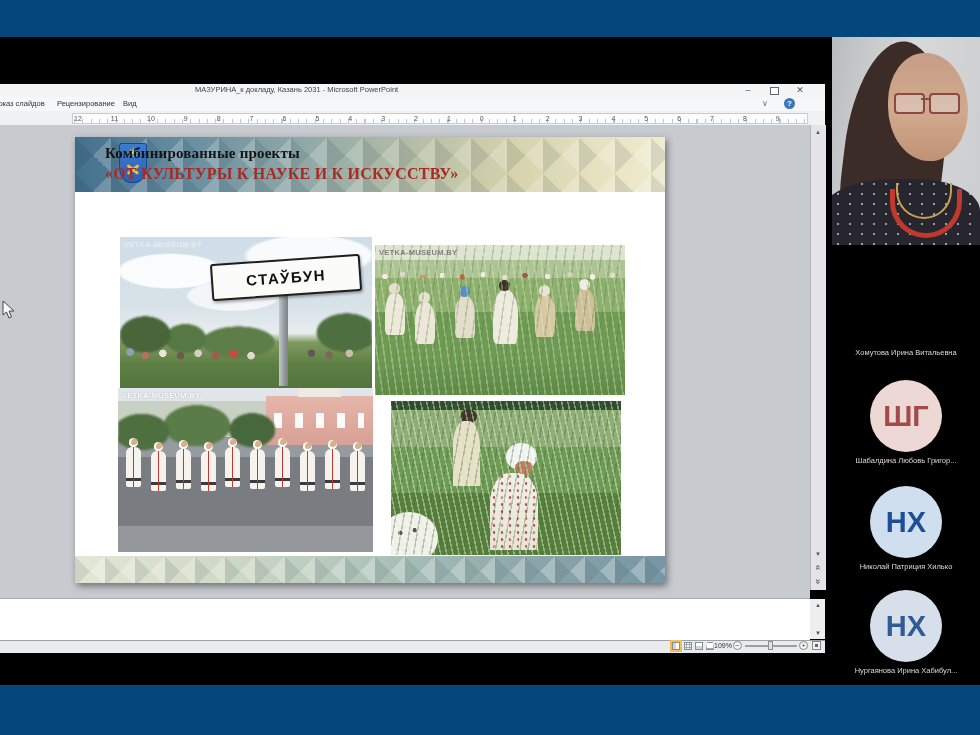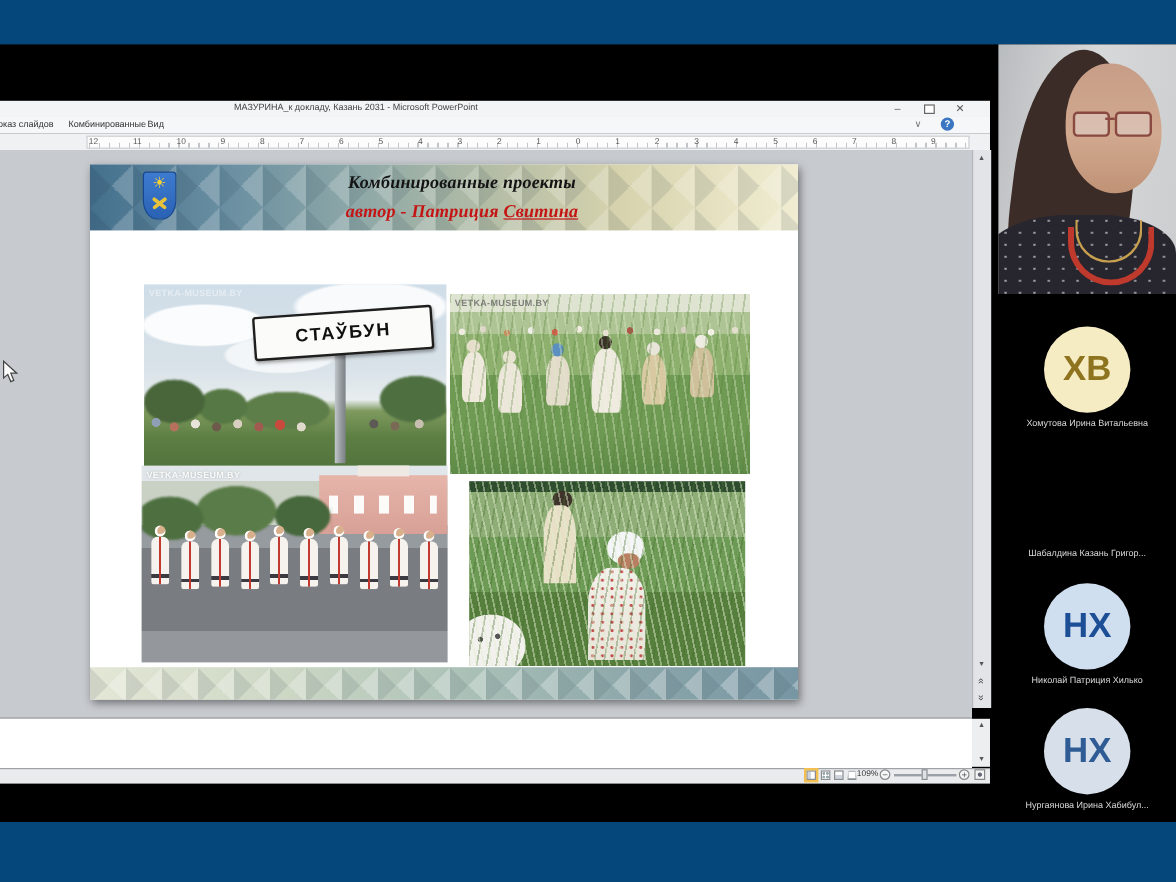--- a/index.html
+++ b/index.html
@@ -89,21 +89,21 @@
      background-size:30px 30px,100% 100%;}
 
   .emblem{left:44px;top:6px;width:26px;height:38px;background:linear-gradient(#3d7bd0,#2a62b4);
           border:1px solid #17488f;border-radius:3px 3px 12px 12px/3px 3px 16px 16px;}
   .emblem-sun{left:0;top:1px;width:26px;text-align:center;font-size:13px;color:#f7d232;line-height:15px;}
   .emblem-sun::before{content:"☀";}
   .emblem-oar1,.emblem-oar2{left:6px;top:24px;width:14px;height:2.5px;background:#e8c23a;border-radius:2px;}
   .emblem-oar1{transform:rotate(38deg);}
   .emblem-oar2{transform:rotate(-38deg);}
 
-  .slide-titles{left:30px;top:0;width:560px;text-align:center;font-style:italic;}
+  .slide-titles{left:30px;top:0;width:560px;}
   .t-line{position:relative;width:100%;font-weight:bold;letter-spacing:.2px;white-space:nowrap;}
   .t1{margin-top:8px;font-size:15px;color:#141414;}
   .t2{margin-top:3px;font-size:16px;color:#a72a25;}
   .t3{margin-top:7px;font-size:15px;color:#c41414;}
   .t4{margin-top:3px;font-size:15px;color:#c41414;}
   .uline{text-decoration:underline;}
 
   
   .photo{overflow:hidden;}
   .wm{position:absolute;font-family:"Liberation Sans",sans-serif;font-size:7.5px;font-weight:bold;letter-spacing:.3px;z-index:6;text-align:right;}
@@ -239,21 +239,21 @@
 <div class="abs ppt-titlebar"></div>
 <div class="abs ppt-title">МАЗУРИНА_к докладу, Казань 2031  -  Microsoft PowerPoint</div>
 <div class="abs winbtn btn-min">–</div>
 <div class="abs winbtn btn-restore">
     <i></i>
   </div>
 <div class="abs winbtn btn-close">✕</div>
 
 <div class="abs ppt-menurow"></div>
 <div class="abs menu-item mi-0">Показ слайдов</div>
-<div class="abs menu-item mi-1">Комбинированные</div>
+<div class="abs menu-item mi-1">Рецензирование</div>
 <div class="abs menu-item mi-2">Вид</div>
 <div class="abs ribbon-chevron"></div>
 <div class="abs help-btn">?</div>
 
 <div class="abs ppt-rulerrow"></div>
 <div class="abs ruler-strip"></div>
 <div class="abs ruler-ticks"></div>
 <div class="abs ruler-nums">
     <span class="rnum">12</span>
     <span class="rnum">11</span>
@@ -286,21 +286,21 @@
   <div class="abs slide-footer"></div>
 
   <div class="abs emblem">
     <div class="abs emblem-sun"></div>
     <div class="abs emblem-oar1"></div>
     <div class="abs emblem-oar2"></div>
   </div>
 
   <div class="abs slide-titles">
     <div class="t-line t1">Комбинированные проекты</div>
-    <div class="t-line t3"><span>автор - Патриция </span><span class="uline">Свитина</span></div>
+    <div class="t-line t2">«ОТ КУЛЬТУРЫ К НАУКЕ И К ИСКУССТВУ»</div>
   </div>
 
   <div class="abs photo photo1">
     <span class="wm wm-faint" style="left:4px;top:3px;">VETKA-MUSEUM.BY</span>
     <div class="abs p1-trees"></div>
     <div class="abs p1-pole"></div>
     <div class="abs p1-sign">СТАЎБУН</div>
     <div class="abs p1-crowd"></div>
   </div>
 
@@ -373,25 +373,25 @@
     <span class="v-lens l"></span>
     <span class="v-lens r"></span>
     <span class="v-bridge"></span>
   </div>
   <div class="abs v-shirt"></div>
   <div class="abs v-chain"></div>
   <div class="abs v-necklace"></div>
 </div>
 
 <div class="abs ptile pt-0">
-  <div class="avatar" style="background: rgb(246, 236, 196); color: rgb(143, 116, 32);">ХВ</div>
   <div class="pname">Хомутова Ирина Витальевна</div>
 </div>
 <div class="abs ptile pt-1">
-  <div class="pname">Шабалдина Казань Григор...</div>
+  <div class="avatar" style="background: rgb(237, 216, 214); color: rgb(163, 74, 74);">ШГ</div>
+  <div class="pname">Шабалдина Любовь Григор...</div>
 </div>
 <div class="abs ptile pt-2">
   <div class="avatar" style="background: rgb(207, 223, 240); color: rgb(29, 79, 150);">НХ</div>
   <div class="pname">Николай Патриция Хилько</div>
 </div>
 <div class="abs ptile pt-3">
   <div class="avatar" style="background: rgb(215, 224, 234); color: rgb(47, 92, 148);">НХ</div>
   <div class="pname">Нургаянова Ирина Хабибул...</div>
 </div>
 

